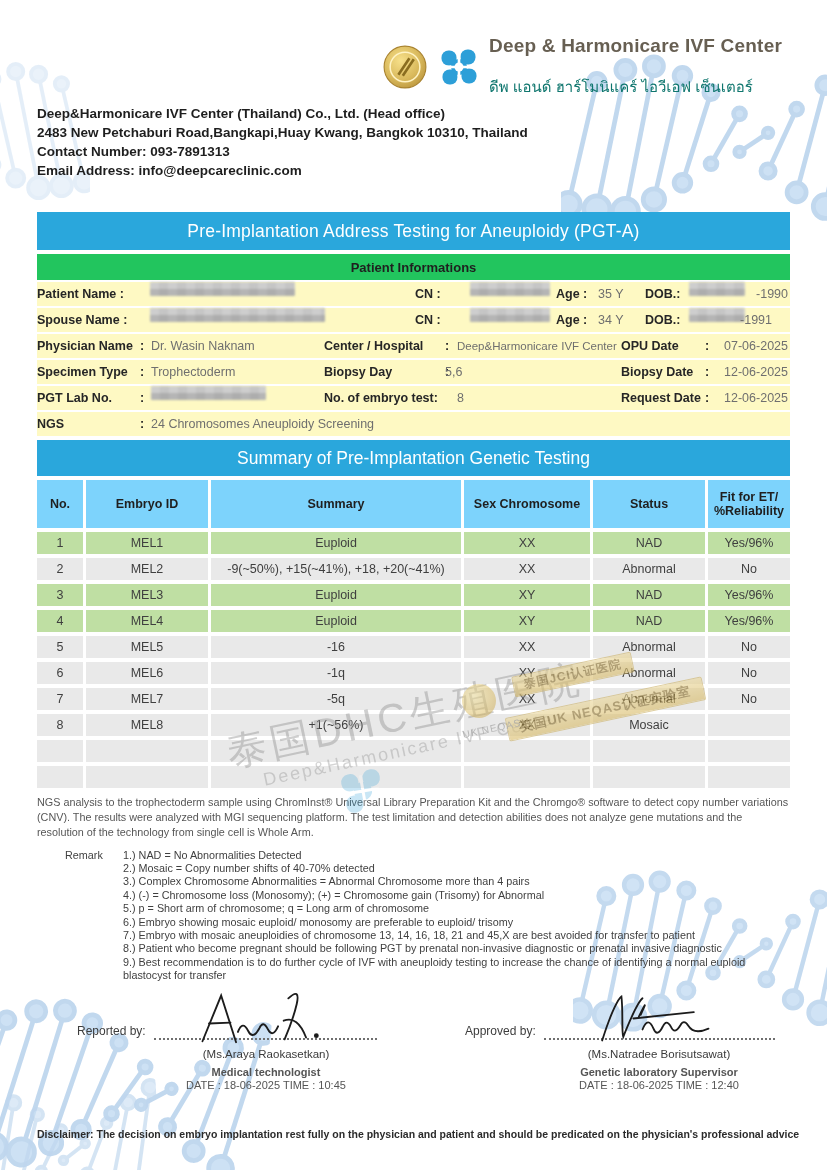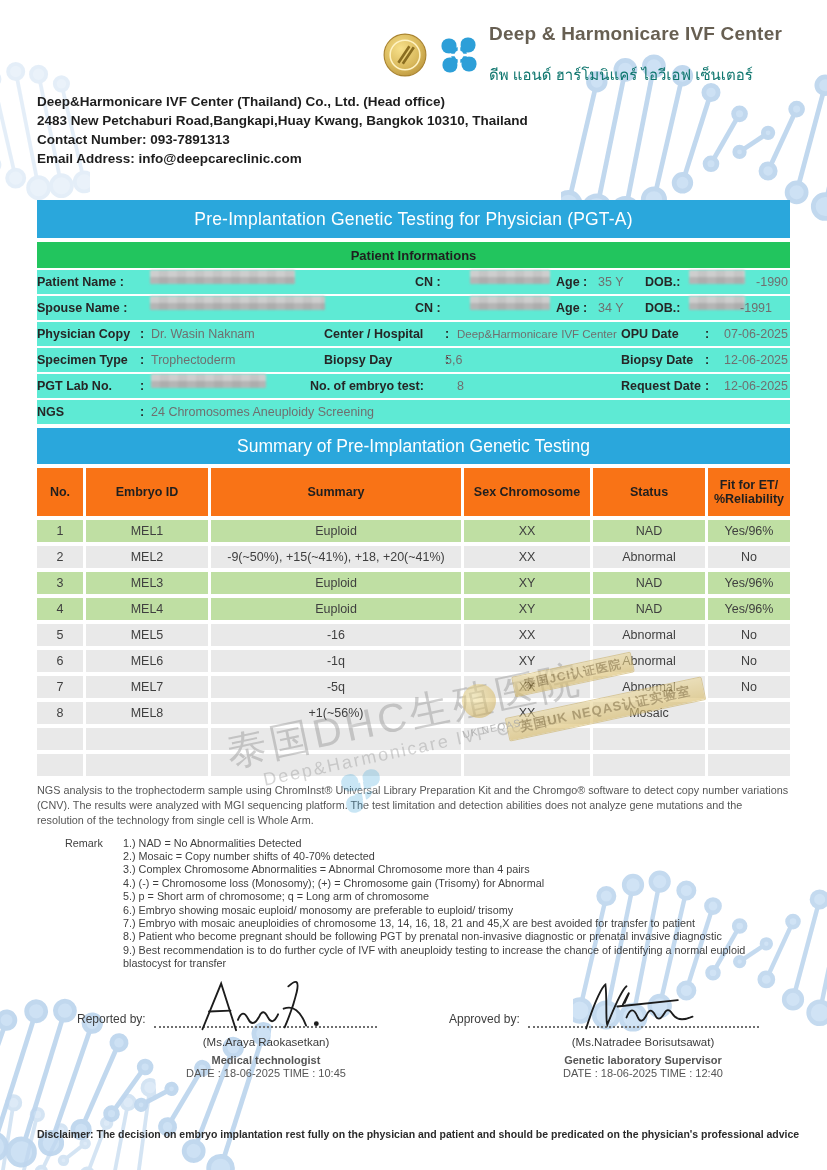--- a/index.html
+++ b/index.html
@@ -1,66 +1,66 @@
 <!DOCTYPE html>
 <html><head>
 <meta charset="utf-8">
 <style>
   html,body{margin:0;padding:0;background:#fff;}
   .page{position:relative;width:827px;height:1170px;background:#fff;overflow:hidden;
         font-family:"Liberation Sans","DejaVu Sans",sans-serif;color:#3d3d3d;}
-  .content{position:relative;z-index:2;padding:30px 37px 0;}
+  .content{position:relative;z-index:2;padding:42px 37px 0;}
 
   
   .dna{position:absolute;z-index:0;pointer-events:none;}
 
   
   .logo-row{display:flex;align-items:center;justify-content:flex-end;height:50px;margin-right:8px;}
   .brand-text{margin-left:10px;}
   .brand-en{font-size:19px;font-weight:600;color:#675f52;letter-spacing:.2px;}
   .brand-th{font-size:15px;color:#0f766e;margin-top:18px;}
   .addr{margin-top:12px;font-size:13.5px;font-weight:700;color:#1e1e1e;line-height:19px;}
 
   
   .bar-blue{margin-top:32px;height:38px;background:#2AA7DC;color:#fff;display:flex;
             align-items:center;justify-content:center;font-size:17.5px;letter-spacing:.2px;}
   .bar-light{margin-top:4px;height:26px;background:#22c55e;display:flex;align-items:center;
              justify-content:center;font-size:13px;font-weight:700;color:#1f1f1f;}
   .bar-blue2{margin-top:4px;height:36px;background:#2AA7DC;color:#fff;display:flex;
              align-items:center;justify-content:center;font-size:17.5px;}
 
   
-  .info-row{position:relative;height:24px;background:#5eead4;margin-top:2px;font-size:12.5px;}
+  .info-row{position:relative;height:24px;background:#fef9c3;margin-top:2px;font-size:12.5px;}
   .info-row span{position:absolute;top:0;line-height:24px;white-space:nowrap;}
   .lbl{font-weight:700;color:#262626;}
   .val{color:#6f6f6f;}
   .val-sm{color:#6f6f6f;font-size:11.5px;}
   .blur{position:absolute;top:5px;height:14px;border-radius:1px;filter:blur(1.2px);
         background-image:
           repeating-linear-gradient(0deg,rgba(160,160,160,.55) 0 7px,rgba(205,205,205,.55) 7px 14px),
           repeating-linear-gradient(90deg,#cfcfcf 0 9px,#bdbdbd 9px 18px);}
 
   
   .tbl{display:grid;grid-template-columns:46px 122px 250px 126px 112px 1fr;gap:4px 3px;margin-top:4px;}
-  .tbl .hcell{background:#f97316;height:48px;display:flex;flex-direction:column;align-items:center;
+  .tbl .hcell{background:#7dd3fc;height:48px;display:flex;flex-direction:column;align-items:center;
               justify-content:center;font-size:12.5px;font-weight:700;color:#1f1f1f;text-align:center;}
   .tbl .cell{height:22px;display:flex;align-items:center;justify-content:center;
              font-size:12.5px;color:#3f3f3f;}
   .row-green{background:#BFDFA3;}
   .row-grey{background:#E9E9E9;}
   .red{color:#E84C50;}
 
   
   .note{margin-top:7px;font-size:10.8px;color:#565656;line-height:1.38;}
   .remark{margin-top:9px;display:flex;font-size:10.8px;color:#3f3f3f;line-height:12.8px;gap:8px;}
   .remark-label{width:50px;margin-left:28px;flex:none;}
   .remark-items div{margin-bottom:.6px;}
 
   
-  .sig-row{display:flex;margin-top:8px;}
+  .sig-row{display:flex;margin-top:8px;gap:16px;}
   .sig-block{width:300px;}
   .sig-block.left{margin-left:40px;}
   .sig-block.right{margin-left:72px;width:310px;}
   .sig-line-row{display:flex;align-items:flex-end;height:50px;}
   .sig-label{font-size:12px;color:#3d3d3d;padding-bottom:2px;flex:none;margin-right:8px;}
   .sig-line{flex:1;position:relative;border-bottom:2px dotted #6f6f6f;height:100%;}
   .sig-line svg{position:absolute;left:50%;bottom:-8px;transform:translateX(-50%);}
   .sig-under{text-align:center;margin-left:78px;}
   .sig-name{font-size:11.5px;color:#3a3a3a;margin-top:8px;}
   .sig-role{font-size:11px;color:#555;margin-top:6px;font-weight:bold;}
@@ -172,21 +172,21 @@
     </div>
 
     <div class="addr">
       <div>Deep&amp;Harmonicare IVF Center (Thailand) Co., Ltd. (Head office)</div>
       <div>2483 New Petchaburi Road,Bangkapi,Huay Kwang, Bangkok 10310, Thailand</div>
       <div>Contact Number: 093-7891313</div>
       <div>Email Address: info@deepcareclinic.com</div>
     </div>
 
     <div class="bar-blue">
-      <span>Pre-Implantation Genetic Testing for Physician (PGT-A)</span>
+      <span>Pre-Implantation Address Testing for Aneuploidy (PGT-A)</span>
     </div>
     <div class="bar-light">
       <span>Patient Informations</span>
     </div>
 
     <div class="info-row">
       <span class="lbl" style="left:0">Patient Name :</span>
       <span class="blur" style="left:113px;width:145px"></span>
       <span class="lbl" style="left:378px">CN :</span>
       <span class="blur" style="left:433px;width:80px"></span>
@@ -201,21 +201,21 @@
       <span class="blur" style="left:113px;width:175px"></span>
       <span class="lbl" style="left:378px">CN :</span>
       <span class="blur" style="left:433px;width:80px"></span>
       <span class="lbl" style="left:519px">Age :</span>
       <span class="val" style="left:561px">34 Y</span>
       <span class="lbl" style="left:608px">DOB.:</span>
       <span class="blur" style="left:652px;width:56px"></span>
       <span class="val" style="right:18px">-1991</span>
     </div>
     <div class="info-row">
-      <span class="lbl" style="left:0">Physician Copy</span>
+      <span class="lbl" style="left:0">Physician Name</span>
       <span class="lbl" style="left:103px">:</span>
       <span class="val" style="left:114px">Dr. Wasin Naknam</span>
       <span class="lbl" style="left:287px">Center / Hospital</span>
       <span class="lbl" style="left:408px">:</span>
       <span class="val-sm" style="left:420px">Deep&amp;Harmonicare IVF Center</span>
       <span class="lbl" style="left:584px">OPU Date</span>
       <span class="lbl" style="left:668px">:</span>
       <span class="val" style="right:2px">07-06-2025</span>
     </div>
     <div class="info-row">
@@ -226,21 +226,21 @@
       <span class="lbl" style="left:408px">:</span>
       <span class="val" style="left:408px">5,6</span>
       <span class="lbl" style="left:584px">Biopsy Date</span>
       <span class="lbl" style="left:668px">:</span>
       <span class="val" style="right:2px">12-06-2025</span>
     </div>
     <div class="info-row">
       <span class="lbl" style="left:0">PGT Lab No.</span>
       <span class="lbl" style="left:103px">:</span>
       <span class="blur" style="left:114px;width:115px"></span>
-      <span class="lbl" style="left:273px">No. of embryo test:</span>
+      <span class="lbl" style="left:287px">No. of embryo test:</span>
       <span class="val" style="left:420px">8</span>
       <span class="lbl" style="left:584px">Request Date</span>
       <span class="lbl" style="left:668px">:</span>
       <span class="val" style="right:2px">12-06-2025</span>
     </div>
     <div class="info-row">
       <span class="lbl" style="left:0">NGS</span>
       <span class="lbl" style="left:103px">:</span>
       <span class="val" style="left:114px">24 Chromosomes Aneuploidy Screening</span>
     </div>

